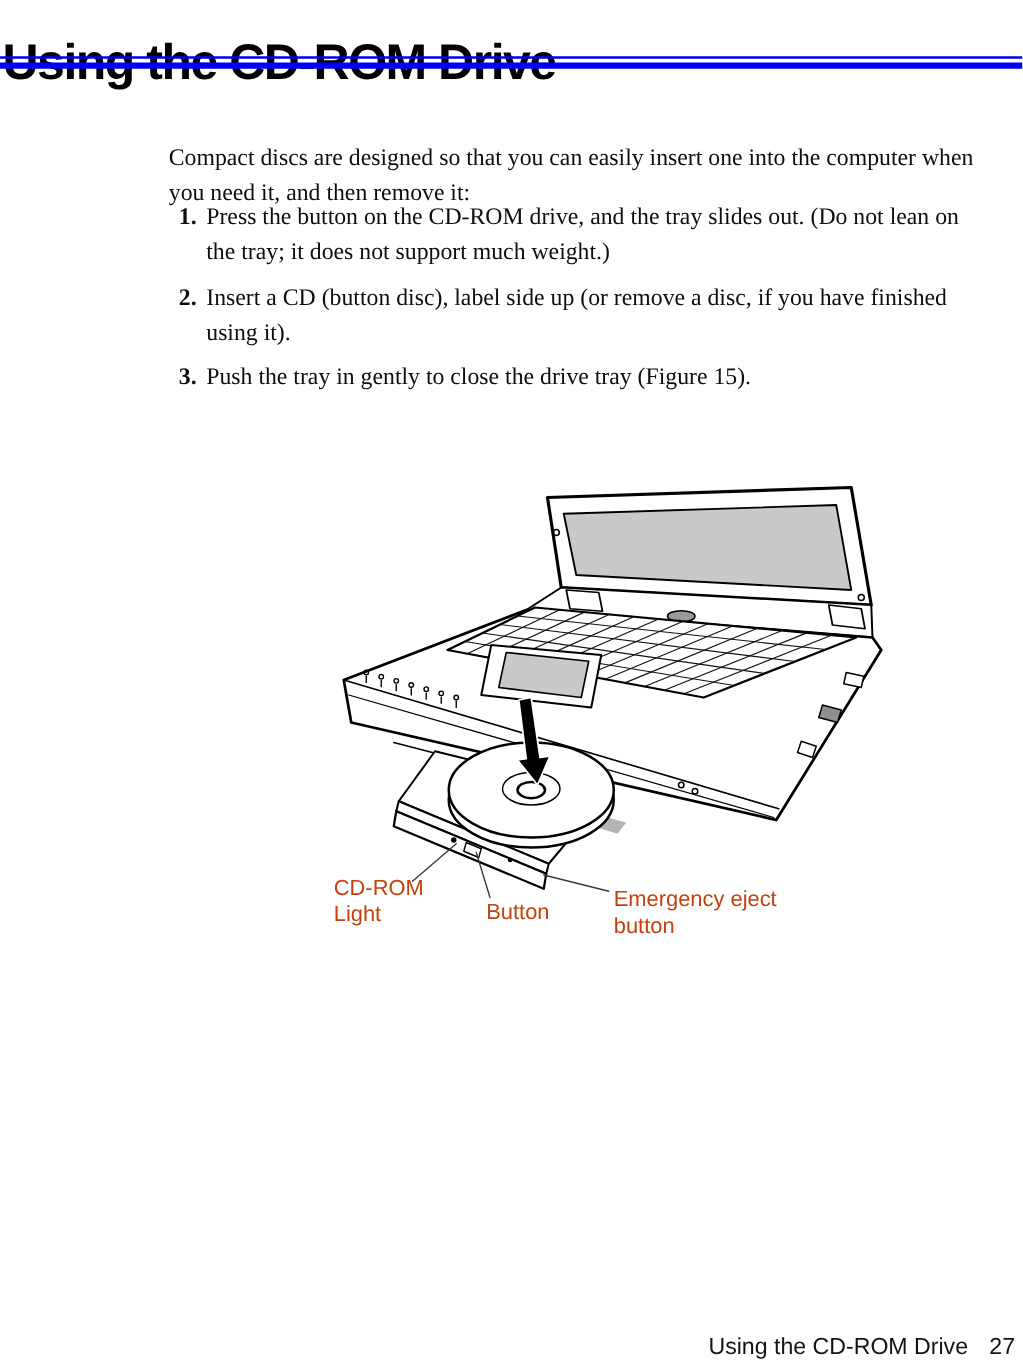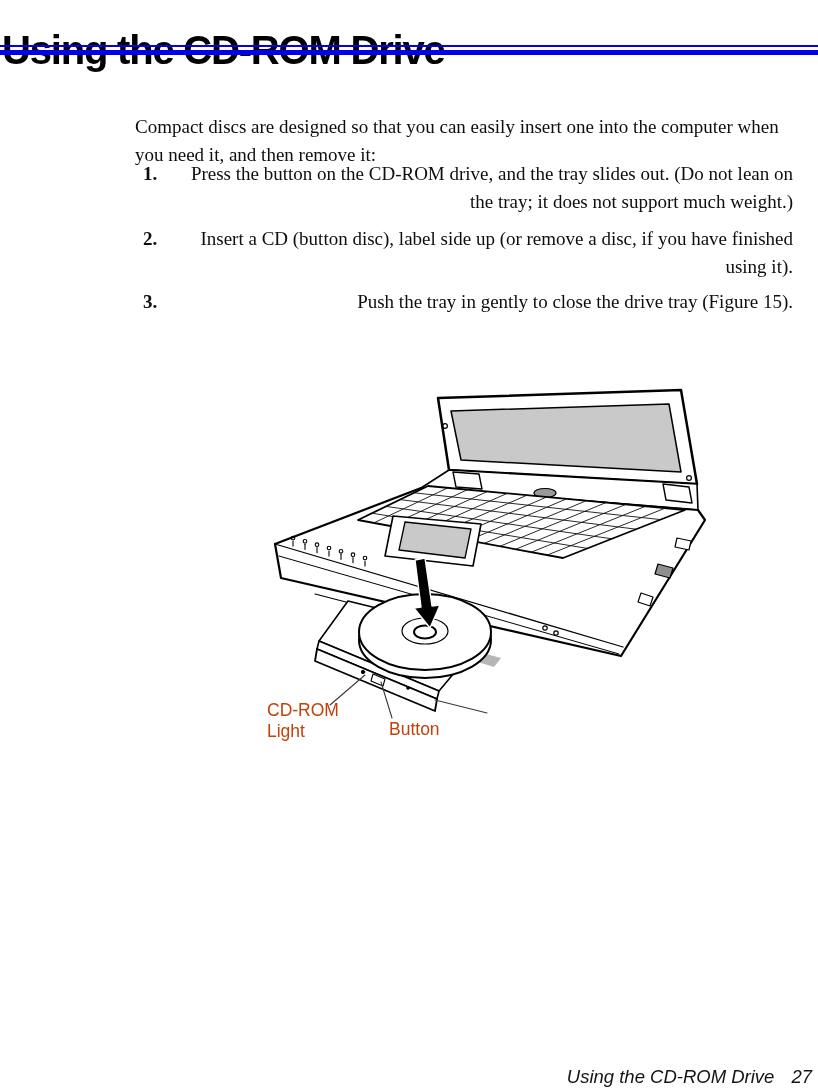--- a/index.html
+++ b/index.html
@@ -10,39 +10,39 @@
          font-family:"Liberation Sans",sans-serif;font-weight:bold;font-size:40px;
          letter-spacing:-1.2px;color:#000;}
   .rule{position:absolute;left:0;width:818px;background:#0101ef;}
   .rule-thin{top:45px;height:2px;}
   .rule-thick{top:50px;height:5px;}
 
   .body-text{position:absolute;font-size:19px;line-height:28px;color:#0e0e0e;}
   .intro{left:135px;top:94px;width:658px;}
   .step{left:135px;width:658px;}
   .step .num{position:absolute;left:8px;top:0;font-weight:bold;}
-  .step .step-text{display:block;margin-left:30px;text-align:right;}
+  .step .step-text{display:block;margin-left:30px;}
   .step-1{top:160px;} .step-2{top:225px;} .step-3{top:288px;}
   .note{left:165px;top:324px;width:628px;}
   .after-figure{left:135px;top:812px;width:660px;}
   .drive-letter{left:135px;top:900px;width:660px;}
 
   .figure{position:absolute;left:0;top:0;width:818px;height:1092px;pointer-events:none;}
   .laptop-svg{position:absolute;left:253px;top:388px;}
   .fig-label{position:absolute;font-family:"Liberation Sans",sans-serif;font-size:17.5px;
              line-height:21px;color:#c2410c;}
   .label-light{left:267px;top:700px;}
   .label-button{left:389px;top:719px;}
   .label-eject{left:491px;top:709px;}
 
   .caption{position:absolute;left:240px;top:771px;font-family:"Liberation Sans",sans-serif;
            font-style:italic;font-size:20px;color:#141414;white-space:pre-wrap;}
 
   .footer{position:absolute;left:0;top:1066px;width:812px;text-align:right;
-          font-family:"Liberation Sans",sans-serif;font-style:italic;font-size:18.5px;color:#141414;}
+          font-family:"Liberation Sans",sans-serif;font-size:18.5px;color:#141414;}
   .footer .page-num{margin-left:17px;}
 </style>
 </head>
 <body>
 
 <div class="page">
 
   <h1 class="title">Using the CD-ROM Drive</h1>
   <div class="rule rule-thin"></div>
   <div class="rule rule-thick"></div>
@@ -167,20 +167,24 @@
       </g>
     </svg>
 
     <div class="fig-label label-light">
       <div>CD-ROM</div>
       <div>Light</div>
     </div>
     <div class="fig-label label-button">
       <div>Button</div>
     </div>
+    <div class="fig-label label-eject">
+      <div>Emergency eject</div>
+      <div>button</div>
+    </div>
   </div>
 
 
 
   <div class="footer">
     <span>Using the CD-ROM Drive</span><span class="page-num">27</span>
   </div>
 </div>
 
 </body></html>

